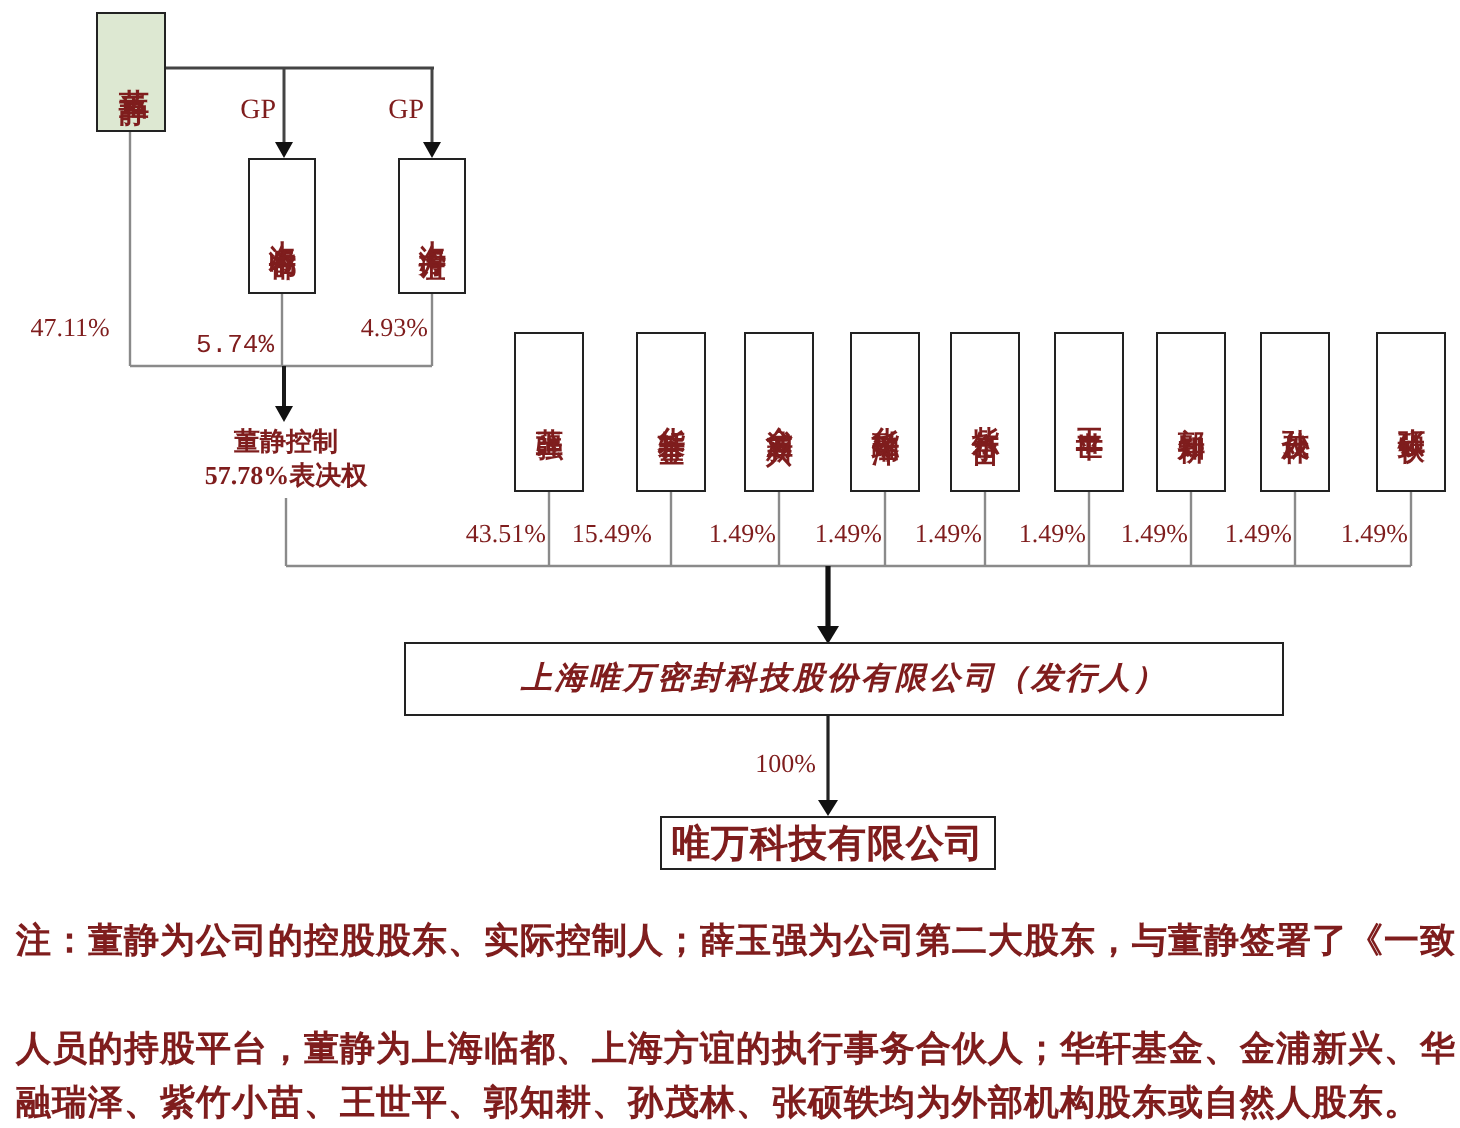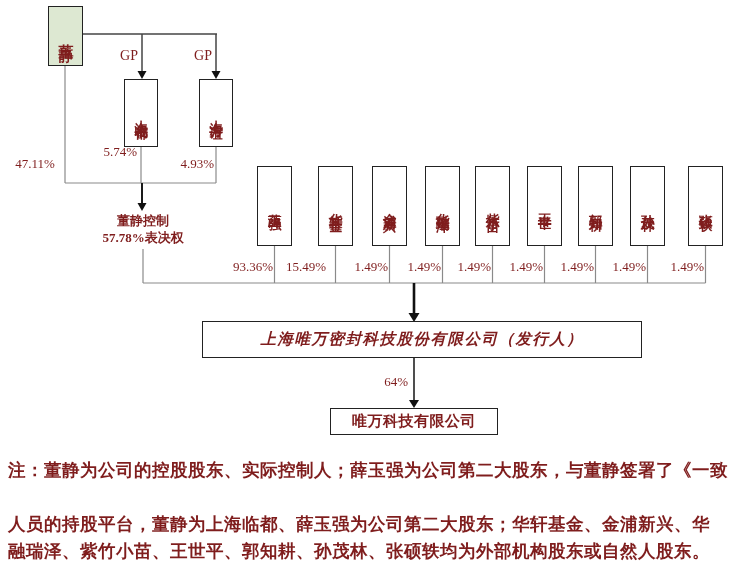--- a/index.html
+++ b/index.html
@@ -11,21 +11,21 @@
   .box{
     position:absolute;z-index:1;box-sizing:border-box;background:#ffffff;
     border:1.5px solid #222222;display:flex;align-items:center;justify-content:center;
   }
   .vbox{
     writing-mode:vertical-rl;text-orientation:upright;
     font-size:13.5px;font-weight:600;letter-spacing:2px;line-height:1;
   }
   .controller{background:#dde8d2;font-size:15px;letter-spacing:4px;}
   .issuer{font-size:15.5px;letter-spacing:1.5px;font-weight:600;}
-  .subsid{font-size:15px;letter-spacing:0.5px;font-weight:600;}
+  .subsid{font-size:19px;letter-spacing:0.5px;font-weight:600;}
   .lbl{
     position:absolute;z-index:1;font-size:13px;line-height:14px;white-space:nowrap;
   }
   .r{text-align:right;}
   .c{text-align:center;}
   .gp{font-size:14px;}
   .ctrl-note{font-size:13px;line-height:17px;font-weight:600;}
   .note-line{
     position:absolute;z-index:1;left:8px;width:716px;
     font-size:17.5px;font-weight:bold;line-height:27px;white-space:nowrap;
@@ -75,51 +75,51 @@
 
   <div class="box vbox controller" style="left:48px;top:6px;width:35px;height:60px;">董静</div>
 
   <div class="lbl r gp" style="left:98px;top:49px;width:40px;">GP</div>
   <div class="lbl r gp" style="left:172px;top:49px;width:40px;">GP</div>
 
   <div class="box vbox" style="left:124px;top:79px;width:34px;height:68px;">上海临都</div>
   <div class="box vbox" style="left:199px;top:79px;width:34px;height:68px;">上海方谊</div>
 
   <div class="lbl r" style="left:8px;top:157px;width:54px;text-align:center;">47.11%</div>
-  <div class="lbl r" style="left:88px;top:145px;width:49px;">5.74%</div>
+  <div class="lbl r" style="left:88px;top:166px;width:49px;font-family:Liberation Mono, monospace;">5.74%</div>
   <div class="lbl r" style="left:164px;top:157px;width:50px;">4.93%</div>
 
   <div class="lbl c ctrl-note" style="left:63px;top:212px;width:160px;">
     <div>董静控制</div>
     <div>57.78%表决权</div>
   </div>
 
   <div class="box vbox" style="left:257px;top:166px;width:35px;height:80px;">薛玉强</div>
   <div class="box vbox" style="left:318px;top:166px;width:35px;height:80px;">华轩基金</div>
   <div class="box vbox" style="left:372px;top:166px;width:35px;height:80px;">金浦新兴</div>
   <div class="box vbox" style="left:425px;top:166px;width:35px;height:80px;">华融瑞泽</div>
   <div class="box vbox" style="left:475px;top:166px;width:35px;height:80px;">紫竹小苗</div>
   <div class="box vbox" style="left:527px;top:166px;width:35px;height:80px;">王世平</div>
   <div class="box vbox" style="left:578px;top:166px;width:35px;height:80px;">郭知耕</div>
   <div class="box vbox" style="left:630px;top:166px;width:35px;height:80px;">孙茂林</div>
   <div class="box vbox" style="left:688px;top:166px;width:35px;height:80px;">张硕轶</div>
 
-  <div class="lbl r" style="left:223px;top:260px;width:50px;">93.36%</div>
+  <div class="lbl r" style="left:223px;top:260px;width:50px;">43.51%</div>
   <div class="lbl r" style="left:276px;top:260px;width:50px;">15.49%</div>
   <div class="lbl r" style="left:338px;top:260px;width:50px;">1.49%</div>
   <div class="lbl r" style="left:391px;top:260px;width:50px;">1.49%</div>
   <div class="lbl r" style="left:441px;top:260px;width:50px;">1.49%</div>
   <div class="lbl r" style="left:493px;top:260px;width:50px;">1.49%</div>
   <div class="lbl r" style="left:544px;top:260px;width:50px;">1.49%</div>
   <div class="lbl r" style="left:596px;top:260px;width:50px;">1.49%</div>
   <div class="lbl r" style="left:654px;top:260px;width:50px;">1.49%</div>
 
   <div class="box issuer" style="left:202px;top:321px;width:440px;height:37px;font-style:italic;">上海唯万密封科技股份有限公司（发行人）</div>
 
-  <div class="lbl r" style="left:352px;top:375px;width:56px;">64%</div>
+  <div class="lbl r" style="left:352px;top:375px;width:56px;">100%</div>
 
   <div class="box subsid" style="left:330px;top:408px;width:168px;height:27px;">唯万科技有限公司</div>
 
   <div class="note-line" style="top:457px;text-align:right;">注：董静为公司的控股股东、实际控制人；薛玉强为公司第二大股东，与董静签署了《一致</div>
-  <div class="note-line" style="top:511px;">人员的持股平台，董静为上海临都、薛玉强为公司第二大股东；华轩基金、金浦新兴、华</div>
+  <div class="note-line" style="top:511px;">人员的持股平台，董静为上海临都、上海方谊的执行事务合伙人；华轩基金、金浦新兴、华</div>
   <div class="note-line" style="top:538px;">融瑞泽、紫竹小苗、王世平、郭知耕、孙茂林、张硕轶均为外部机构股东或自然人股东。</div>
 
 </div>
 
 </body></html>

